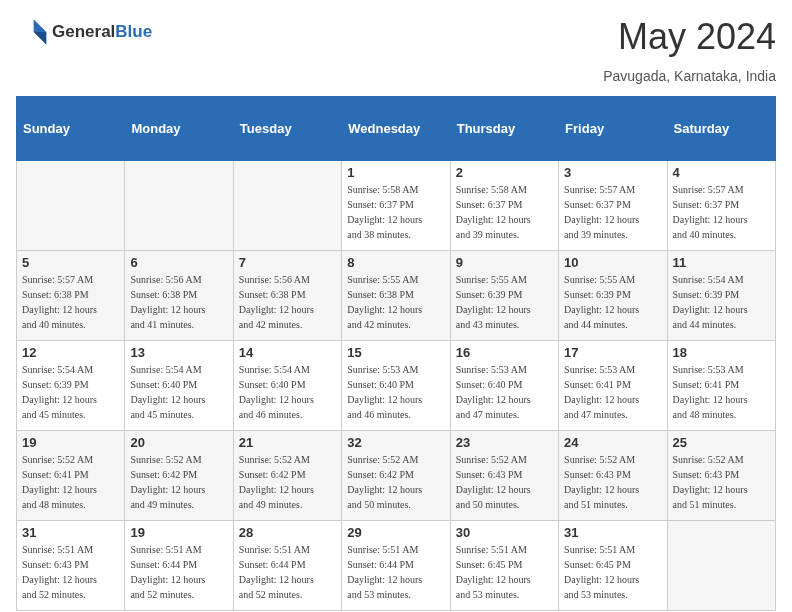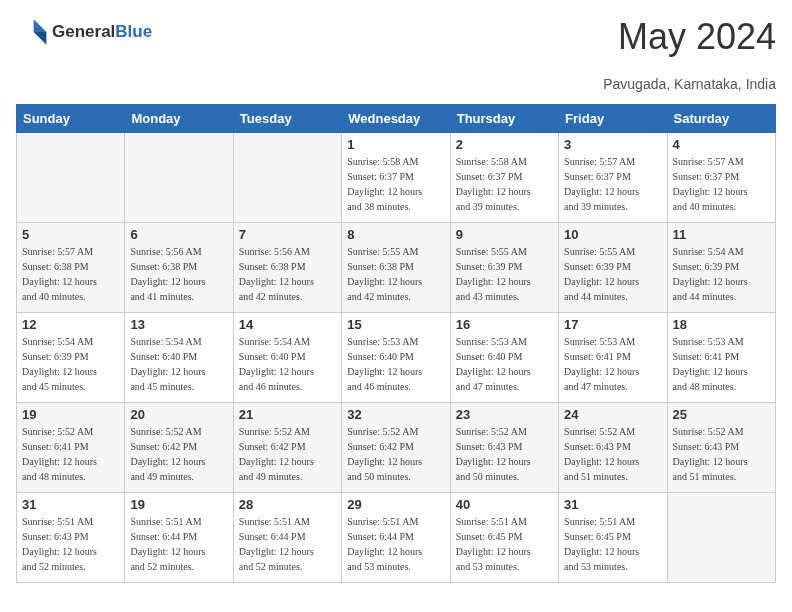--- a/index.html
+++ b/index.html
@@ -44,32 +44,32 @@
       text-align: right;
     }
     .month-title {
       font-size: 36px;
       font-weight: normal;
       color: #333;
     }
     .location {
       font-size: 14px;
       color: #555;
-      margin-top: 18px;
+      margin-top: 10px;
     }
     table {
       width: 100%;
       border-collapse: collapse;
       table-layout: fixed;
     }
     thead tr th {
       background: #2a6db5;
       color: #fff;
       text-align: left;
-      padding: 6px 6px;
+      padding: 24px 6px;
       font-size: 13px;
       font-weight: bold;
       border: 1px solid #2a6db5;
     }
     tbody tr td {
       border: 1px solid #ccc;
       vertical-align: top;
       padding: 4px 5px;
       height: 90px;
       background: #fff;
@@ -250,21 +250,21 @@
         </td>
         <td>
           <div class="day-num">28</div>
           <div class="day-info">Sunrise: 5:51 AM<br>Sunset: 6:44 PM<br>Daylight: 12 hours<br>and 52 minutes.</div>
         </td>
         <td>
           <div class="day-num">29</div>
           <div class="day-info">Sunrise: 5:51 AM<br>Sunset: 6:44 PM<br>Daylight: 12 hours<br>and 53 minutes.</div>
         </td>
         <td>
-          <div class="day-num">40</div>
+          <div class="day-num">30</div>
           <div class="day-info">Sunrise: 5:51 AM<br>Sunset: 6:45 PM<br>Daylight: 12 hours<br>and 53 minutes.</div>
         </td>
         <td>
           <div class="day-num">31</div>
           <div class="day-info">Sunrise: 5:51 AM<br>Sunset: 6:45 PM<br>Daylight: 12 hours<br>and 53 minutes.</div>
         </td>
         <td class="empty-cell"></td>
       </tr>
     </tbody>
 </table>

